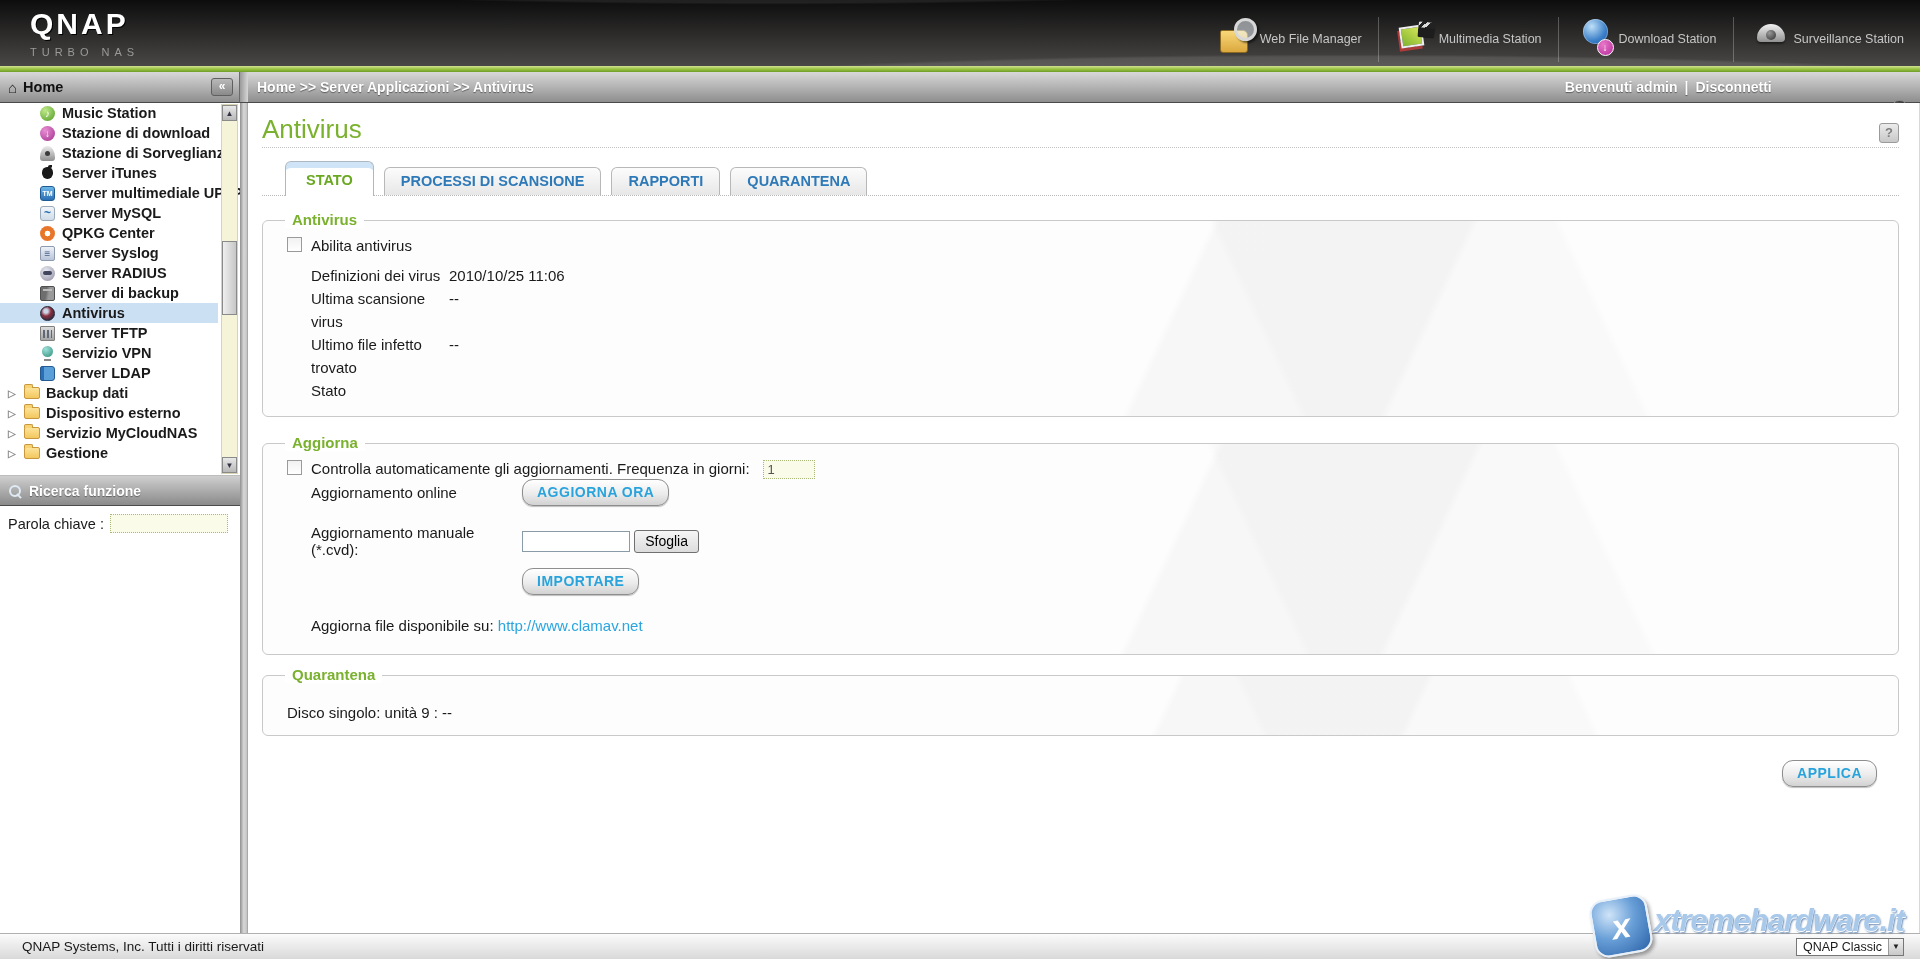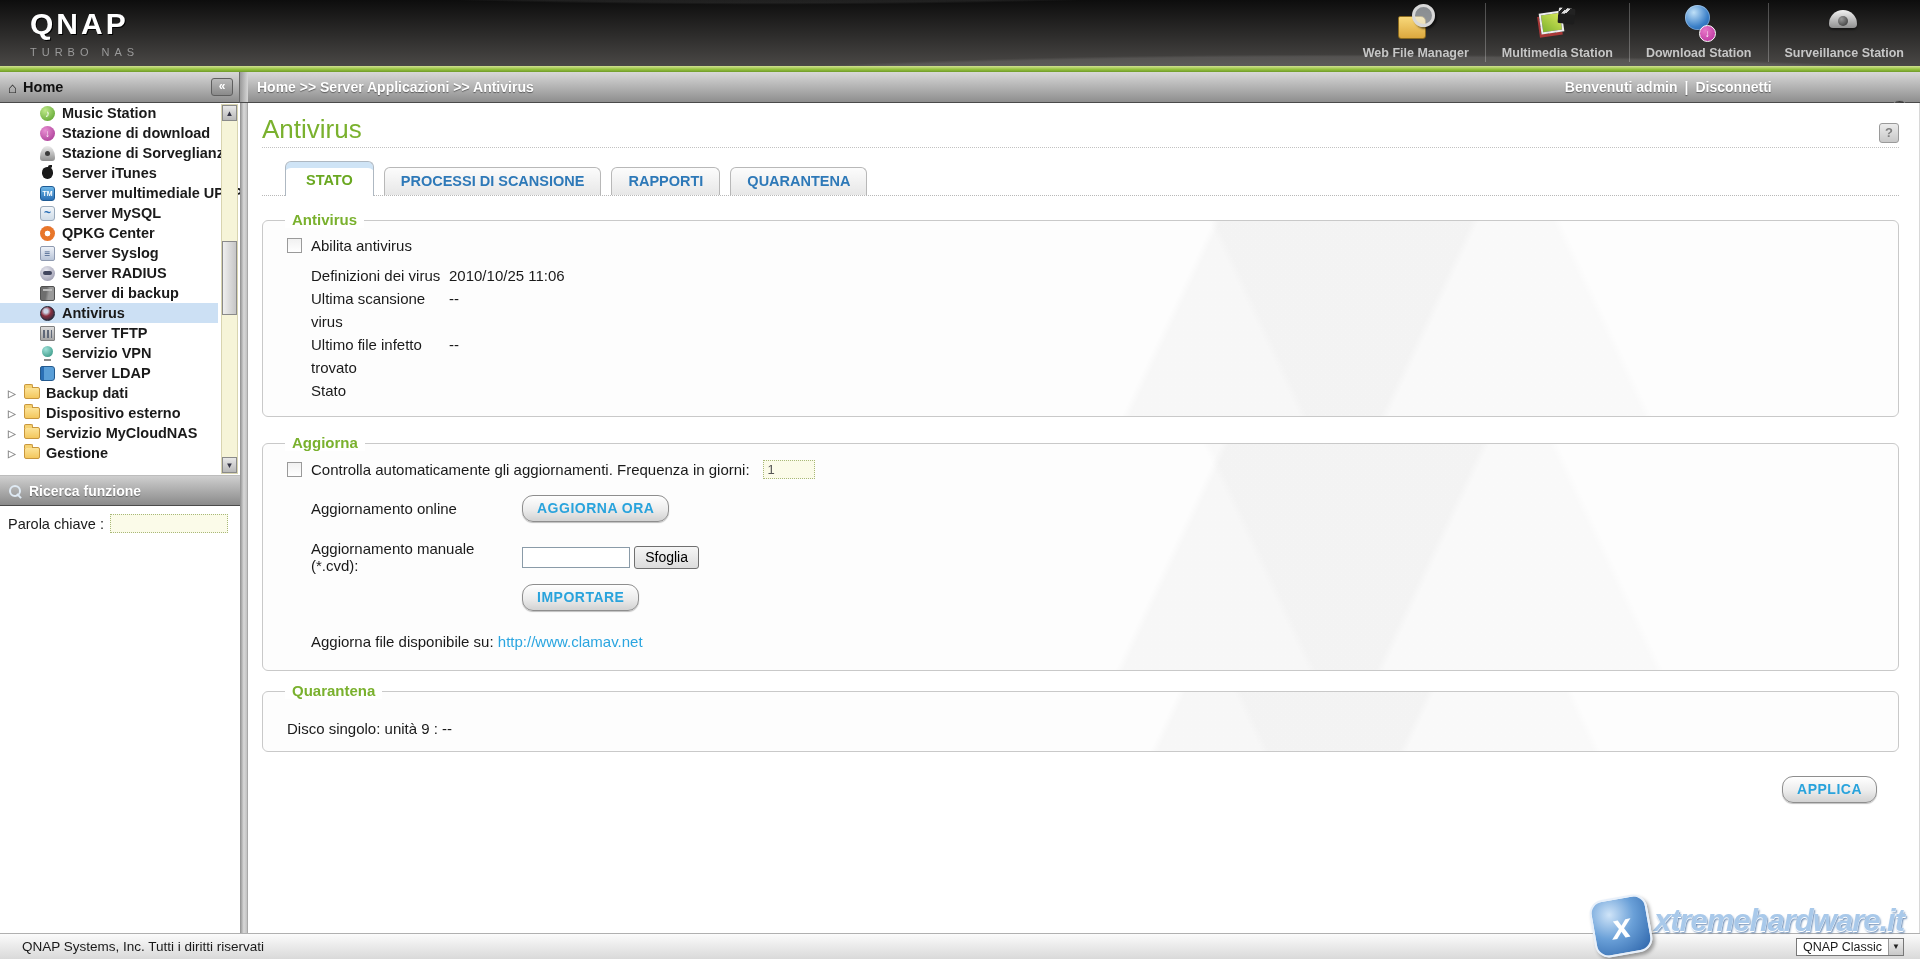--- a/index.html
+++ b/index.html
@@ -12,22 +12,22 @@
   .app-header { height:66px; position:relative; display:flex; align-items:center;
     background:
       radial-gradient(120% 180% at 70% 140%, rgba(255,255,255,0.10) 0 30%, rgba(255,255,255,0) 32%),
       radial-gradient(90% 160% at 40% -60%, rgba(255,255,255,0.08) 0 40%, rgba(255,255,255,0) 42%),
       linear-gradient(180deg,#0d0d0d,#2e2d2c 55%,#4a4846);
   }
   .logo-block { margin-left:30px; }
   .logo { color:#fff; font-weight:bold; font-size:30px; letter-spacing:3px; line-height:1; text-shadow:1px 1px 0 #000; }
   .logo-sub { color:#9a9a9a; font-size:11px; letter-spacing:5px; margin-top:7px; }
   .quick-links { margin-left:auto; display:flex; align-items:flex-end; height:100%; padding-bottom:4px; }
-  .quick-link { display:flex; flex-direction:column; align-items:center; justify-content:flex-end;
-    padding:0 16px 2px; text-decoration:none; cursor:pointer; min-width:120px;font-weight:bold; }
+  .quick-link { display:flex; align-items:center; justify-content:flex-end;
+    padding:0 16px 2px; text-decoration:none; cursor:pointer; min-width:120px; }
   .quick-link + .quick-link { border-left:1px solid rgba(255,255,255,0.25); }
   .ql-label { color:#c6c6c6; font-size:12.5px; white-space:nowrap; }
   .qicon { width:44px; height:40px; position:relative; display:block; margin:0 auto 3px; }
   .qicon-web-file-manager::before { content:""; position:absolute; left:4px; bottom:4px; width:26px; height:21px;
     background:linear-gradient(#f8d87a,#dca83e); border:1px solid #8a6a20; border-radius:2px 5px 3px 3px; }
   .qicon-web-file-manager::after { content:""; position:absolute; right:3px; top:1px; width:17px; height:17px;
     border:3px solid #d8d8d8; border-radius:50%; background:rgba(235,243,250,0.55); box-shadow:2px 2px 2px rgba(0,0,0,0.5); }
   .qicon-multimedia-station::before { content:""; position:absolute; left:5px; top:9px; width:19px; height:17px;
     background:linear-gradient(45deg,#7fb32e,#d8e85a); border:2px solid #eee; transform:rotate(-8deg);
     box-shadow:-2px 3px 0 0 rgba(200,60,60,0.8); }
@@ -152,21 +152,21 @@
     box-shadow:inset 0 8px 0 -2px #cfe4f6; color:#6aa821; }
 
   .panel { position:relative; border:1px solid #c9c9c9; border-radius:6px; margin-top:24px; padding:16px 24px 14px;
     background:
       linear-gradient(115deg, rgba(0,0,0,0) 55%, rgba(0,0,0,0.022) 55.5% 70%, rgba(0,0,0,0) 70.5%),
       linear-gradient(65deg, rgba(0,0,0,0) 60%, rgba(0,0,0,0.016) 60.5% 80%, rgba(0,0,0,0) 80.5%),
       #fdfdfd; }
   .panel-legend { position:absolute; top:-10px; left:22px; background:#fff; padding:0 7px; color:#7ab12e; font-weight:bold; font-size:15px; }
   .checkbox { width:15px; height:15px; border:1px solid #9a9a9a; background:linear-gradient(#f1f1f1,#fff);
     display:inline-block; flex:none; cursor:pointer; }
-  .check-row { display:flex; align-items:center; gap:9px; }
+  .check-row { display:flex; align-items:flex-start; gap:9px; }
   .info-rows { margin:10px 0 0 24px; }
   .info-row { display:grid; grid-template-columns:138px 1fr; line-height:23px; }
 
   .form-row { display:grid; grid-template-columns:211px 1fr; align-items:center; margin-left:24px; }
   .blue-btn { display:inline-block; padding:4px 14px 5px; border-radius:11px; border:1px solid #8e8e8e;
     background:linear-gradient(#ffffff,#ececec 55%,#d2d2d2); color:#29a3dc; font-weight:bold; font-size:14px;
     cursor:pointer; box-shadow:0 1px 1px rgba(0,0,0,0.25); font-family:"Liberation Sans",sans-serif; letter-spacing:0.5px; }
   .text-input { width:108px; height:21px; border:1px solid #8a9ba8; padding:0 4px; font-size:13.5px; outline:none; }
   .sys-btn { padding:2px 10px 3px; border:1px solid #707070; border-radius:3px; background:linear-gradient(#f6f6f6,#dcdcdc);
     font-size:14px; cursor:pointer; font-family:"Liberation Sans",sans-serif; }
@@ -403,21 +403,21 @@
           </div>
       </section>
 
       <section class="panel" style="margin-top:26px;">
         <span class="panel-legend">Aggiorna</span>
         <div class="check-row">
           <span class="checkbox"></span>
           <span>Controlla automaticamente gli aggiornamenti. Frequenza in giorni:</span>
           <input class="dotted-input freq-input" value="1" style="">
         </div>
-        <div class="form-row" style="margin-top:16px;">
+        <div class="form-row" style="">
           <span>Aggiornamento online</span>
           <span><button class="blue-btn">AGGIORNA ORA</button></span>
         </div>
         <div class="form-row" style="margin-top:18px;">
           <span>Aggiornamento manuale (*.cvd):</span>
           <span>
             <input class="text-input" value="" style="">
             <button class="sys-btn">Sfoglia</button>
           </span>
         </div>

